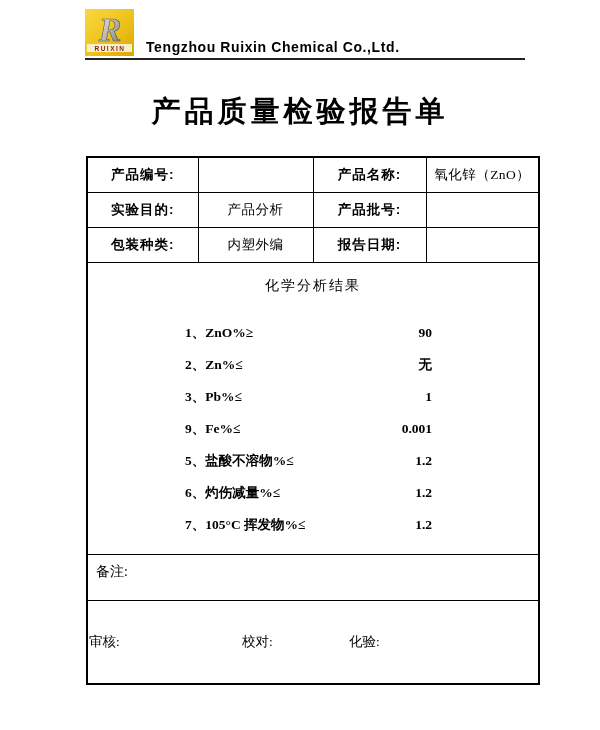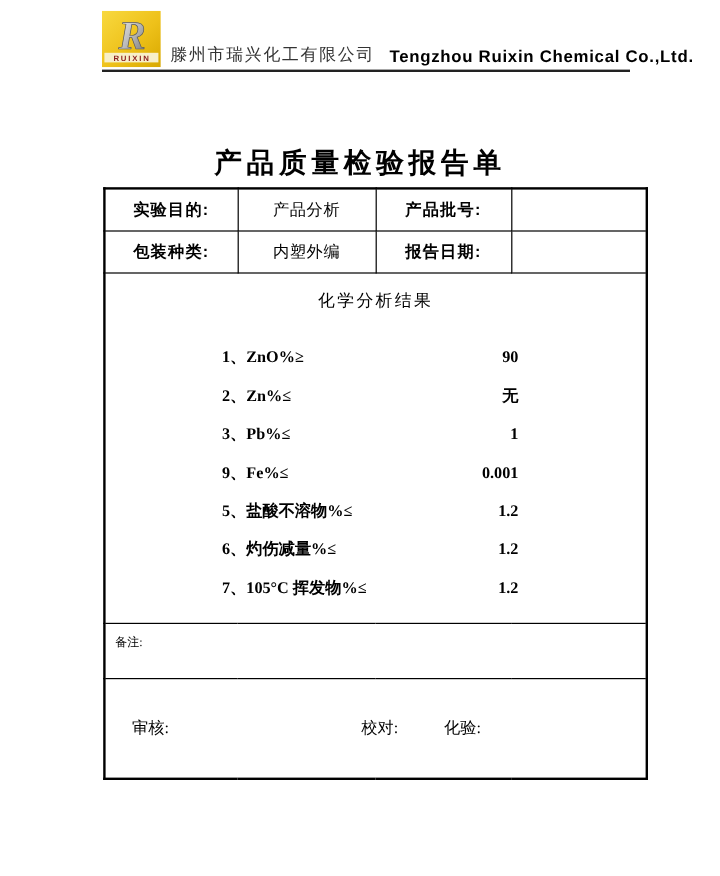--- a/index.html
+++ b/index.html
@@ -19,21 +19,21 @@
     font-family:"Liberation Serif", serif; font-size:14px; color:#333;
     letter-spacing:1.5px; margin-left:8px; padding-bottom:3px; white-space:nowrap;
   }
   .company-en {
     font-family:"Liberation Sans", sans-serif; font-size:14px; font-weight:bold;
     color:#000; letter-spacing:0.6px; margin-left:12px; padding-bottom:3px; white-space:nowrap;
   }
   
   .doc-title {
     position:absolute; top:92px; left:0; width:600px;
-    text-align:center; font-size:23px; font-weight:bold; letter-spacing:4px;margin-top:28px;
+    text-align:center; font-size:29px; font-weight:bold; letter-spacing:4px;
   }
   
   .report-table {
     position:absolute; left:86px; top:156px; width:452px;
     border-collapse:collapse; table-layout:fixed;
     border:2px solid #000;
   }
   .report-table td { border:1px solid #000; }
   .report-table tr.info-row td { height:35px; text-align:center; vertical-align:middle; }
   td.lbl { font-weight:bold; font-size:13.5px; letter-spacing:1px; }
@@ -46,30 +46,30 @@
   }
   .analysis-list { margin:22px 0 0 97px; width:247px; }
   .analysis-item {
     display:flex; justify-content:space-between; align-items:center;
     height:32px; font-family:"Liberation Serif", serif; font-size:13.5px;font-weight:bold;
   }
   .analysis-item .a-val { text-align:right; }
   
   td.notes-cell {
     height:46px; vertical-align:top; padding:8px 0 0 8px;
-    font-family:"Liberation Serif", serif; font-size:10px;
+    font-family:"Liberation Serif", serif; font-size:14px;
   }
   
   td.sign-cell { height:84px; vertical-align:middle; }
   .sign-row {
-    display:flex; align-items:center; padding-left:22px;
+    display:flex; align-items:center; padding-left:1px;
     font-family:"Liberation Serif", serif; font-size:13.5px;
   }
   .sign-1 { width:153px; }
-  .sign-2 { width:107px;text-align:center; }
+  .sign-2 { width:107px; }
 </style>
 </head>
 <body>
 
 <div class="page">
 
   <div class="header">
     <svg class="logo" viewBox="0 0 49 47" xmlns="http://www.w3.org/2000/svg">
       <defs>
         <linearGradient id="goldGrad" x1="0" y1="0" x2="1" y2="1">
@@ -81,34 +81,39 @@
           <stop offset="0" stop-color="#f2f2f2"></stop>
           <stop offset="0.5" stop-color="#b9b9b9"></stop>
           <stop offset="1" stop-color="#6f6f6f"></stop>
         </linearGradient>
       </defs>
       <rect x="0" y="0" width="49" height="47" fill="url(#goldGrad)"></rect>
       <rect x="2" y="35" width="45" height="8" fill="#f7efc9"></rect>
       <text x="25" y="32" text-anchor="middle" font-family="Liberation Serif, serif" font-style="italic" font-weight="bold" font-size="34" fill="url(#silverGrad)" stroke="#5a5a5a" stroke-width="0.6">R</text>
       <text x="25" y="42" text-anchor="middle" font-family="Liberation Sans, sans-serif" font-weight="bold" font-size="6.5" letter-spacing="1.5" fill="#8b1d1d">RUIXIN</text>
     </svg>
-    <span class="company-cn">滕州市瑞兴化工有限公司</span>
     <span class="company-en">Tengzhou Ruixin Chemical Co.,Ltd.</span>
   </div>
 
   <div class="doc-title">产品质量检验报告单</div>
 
   <table class="report-table">
     <colgroup>
       <col style="width:111px">
         <col style="width:115px">
         <col style="width:113px">
         <col style="width:113px">
     </colgroup>
     <tbody>
+      <tr class="info-row">
+        <td class="lbl">产品编号:</td>
+        <td class="val"></td>
+        <td class="lbl">产品名称:</td>
+        <td class="val">氧化锌（ZnO）</td>
+      </tr>
       <tr class="info-row">
         <td class="lbl">实验目的:</td>
         <td class="val">产品分析</td>
         <td class="lbl">产品批号:</td>
         <td class="val"></td>
       </tr>
       <tr class="info-row">
         <td class="lbl">包装种类:</td>
         <td class="val">内塑外编</td>
         <td class="lbl">报告日期:</td>

